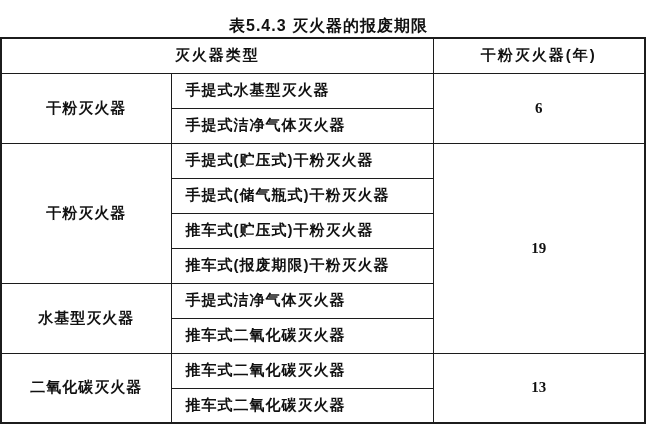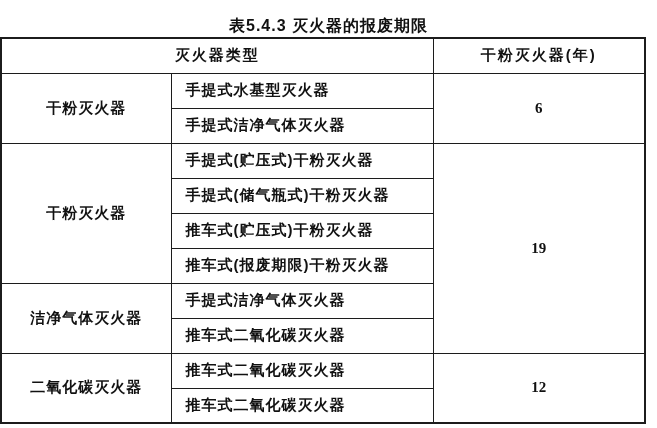--- a/index.html
+++ b/index.html
@@ -100,31 +100,31 @@
       <td class="sub">手提式(储气瓶式)干粉灭火器</td>
     </tr>
     <tr>
       <td class="sub">推车式(贮压式)干粉灭火器</td>
     </tr>
     <tr>
       <td class="sub">推车式(报废期限)干粉灭火器</td>
     </tr>
 
     <tr>
-      <td class="grp" rowspan="2">洁净气体灭火器</td>
+      <td class="grp" rowspan="2">水基型灭火器</td>
       <td class="sub">手提式洁净气体灭火器</td>
     </tr>
     <tr>
       <td class="sub">推车式二氧化碳灭火器</td>
     </tr>
 
     <tr>
       <td class="grp" rowspan="2">二氧化碳灭火器</td>
       <td class="sub">推车式二氧化碳灭火器</td>
-      <td class="val" rowspan="2">12</td>
+      <td class="val" rowspan="2">13</td>
     </tr>
     <tr>
       <td class="sub">推车式二氧化碳灭火器</td>
     </tr>
 
   </tbody>
     </table>
 </div>
 
 </body></html>

